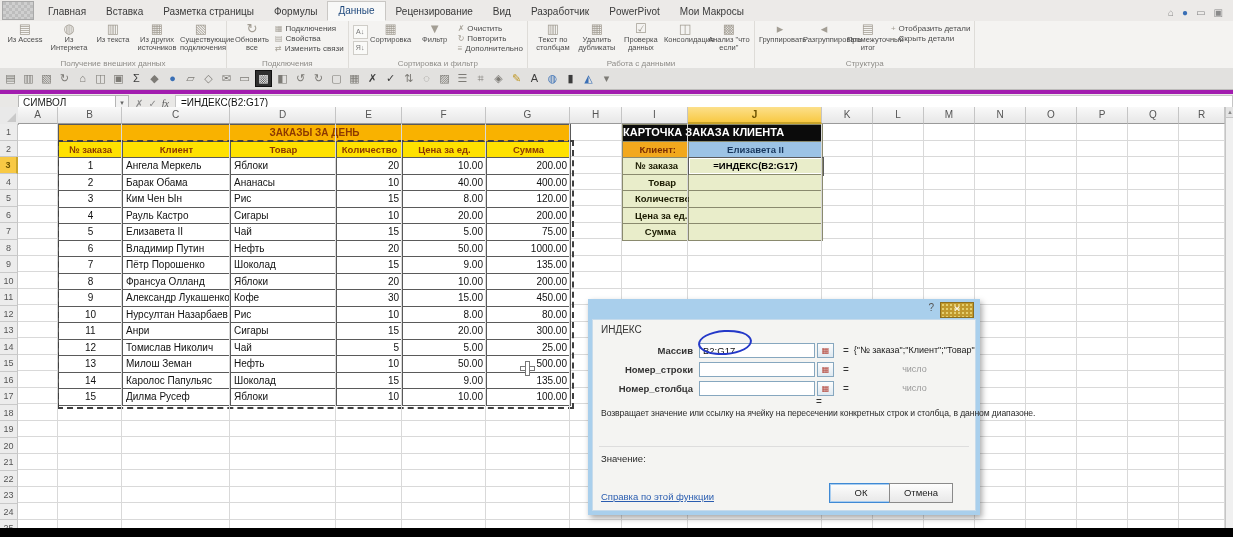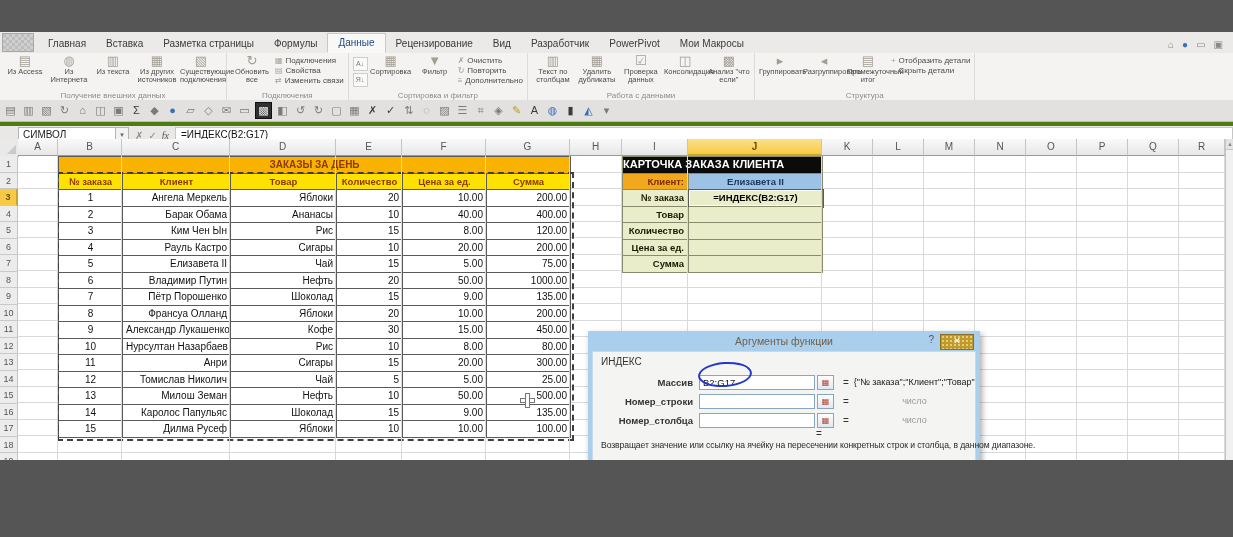--- a/index.html
+++ b/index.html
@@ -1,17 +1,17 @@
 <!DOCTYPE html>
 <html><head>
 <meta charset="utf-8">
 <style>
   html,body{margin:0;padding:0;background:#555;}
-  #stage{position:relative;width:1233px;height:428px;background:#4d7c0f;overflow:hidden;
-         font-family:"Liberation Sans","DejaVu Sans",sans-serif;color:#222;margin-top:32px;}
+  #stage{position:relative;width:1233px;height:537px;background:#a21caf;overflow:hidden;
+         font-family:"Liberation Sans","DejaVu Sans",sans-serif;color:#222;}
   
   .tabrow{position:absolute;left:0;top:0;width:1233px;height:21px;background:#eceae8;border-bottom:1px solid #d0cecb;display:flex;align-items:flex-end;}
   .sysbox{width:30px;height:17px;margin:2px 4px 1px 2px;background:repeating-conic-gradient(#cfcfcf 0 25%,#bdbdbd 0 50%) 0 0/6px 6px;border:1px solid #a8a8a8;}
   .tab{padding:3px 10px 4px;font-size:10px;color:#3a3a3a;white-space:nowrap;}
   .tab.active{background:#f8f8f7;border:1px solid #c9c7c4;border-bottom:1px solid #f8f8f7;color:#1f497d;}
   .tabspacer{flex:1;}
   .winicons{display:flex;gap:8px;margin:0 10px 3px 0;}
   .winicons span{font-size:10px;color:#8a8a8a;line-height:10px;}
   .winicons span.blue{color:#3a6fb5;}
   
@@ -52,27 +52,27 @@
   .rowhead.sel{background:#f8c944;border-right:2px solid #caa52a;width:16px;color:#6b5200;font-weight:bold;}
   .cells{position:absolute;left:18px;top:17px;width:1207px;height:404px;
          background:repeating-linear-gradient(to bottom,transparent 0,transparent 15.5px,#d9d9d9 15.5px,#d9d9d9 16.5px);}
   .vline{position:absolute;top:0;bottom:0;width:1px;background:#d9d9d9;}
   
   .orders{position:absolute;left:40px;top:0;width:512px;display:grid;grid-template-columns:64px 108px 106px 66px 84px 84px;border-left:1px solid #5a5a5a;border-top:1px solid #5a5a5a;background:#fff;}
   .orders .ttl{grid-column:1/-1;background:#f9b200;color:#8c3900;font-weight:bold;font-size:10px;text-align:center;line-height:15.5px;height:15.5px;border-right:1px solid #5a5a5a;border-bottom:1px solid #5a5a5a;}
   .orders .hd{background:#ffe100;color:#8c3900;font-weight:bold;font-size:9.5px;text-align:center;line-height:15.5px;height:15.5px;border-right:1px solid #5a5a5a;border-bottom:1px solid #5a5a5a;overflow:hidden;}
   .orders .c{font-size:10px;color:#111;height:15.5px;line-height:15.5px;border-right:1px solid #5a5a5a;border-bottom:1px solid #5a5a5a;padding:0 3px;overflow:hidden;white-space:nowrap;}
   .orders .c.num{text-align:center;}
-  .orders .c.txt{text-align:right;}
+  .orders .c.txt{text-align:left;}
   .orders .c.rt{text-align:right;}
   .ants{position:absolute;left:39px;top:16px;width:513px;height:265px;border:2px dashed #3f3f3f;pointer-events:none;}
   
   .card{position:absolute;left:604px;top:0;width:200px;display:grid;grid-template-columns:66px 134px;border-left:1px solid #8a8a6e;border-top:1px solid #8a8a6e;}
   .card .ct{grid-column:1/-1;background:#0b0b0b;color:#fff;font-weight:bold;font-size:11px;text-align:left;line-height:15.5px;height:15.5px;border-right:1px solid #8a8a6e;border-bottom:1px solid #8a8a6e;}
-  .card .lb{background:#e9edca;color:#1a1a00;font-weight:bold;font-size:9.5px;text-align:right;padding:0 4px;line-height:15.5px;height:15.5px;border-right:1px solid #8a8a6e;border-bottom:1px solid #8a8a6e;white-space:nowrap;}
+  .card .lb{background:#e9edca;color:#1a1a00;font-weight:bold;font-size:9.5px;text-align:right;padding:0 12px;line-height:15.5px;height:15.5px;border-right:1px solid #8a8a6e;border-bottom:1px solid #8a8a6e;white-space:nowrap;}
   .card .vl{background:#e9edca;font-size:9.5px;text-align:center;line-height:15.5px;height:15.5px;border-right:1px solid #8a8a6e;border-bottom:1px solid #8a8a6e;overflow:hidden;}
   .card .lb.amber{background:#f2a81d;color:#7c2d00;}
   .card .vl.blue{background:#9cc3e5;color:#17375e;font-weight:bold;}
   .card .vl.edit{color:#000;font-weight:bold;box-shadow:inset 0 0 0 1px #fff;outline:1px solid #5a5a5a;}
   
   .vscroll{position:absolute;left:1225px;top:107px;width:8px;height:421px;background:#f0f0f0;border-left:1px solid #c5c5c5;}
   .vscroll .arr{height:10px;font-size:6px;color:#888;text-align:center;line-height:10px;border-bottom:1px solid #c5c5c5;background:#e4e4e4;}
   
   .dlg{position:absolute;left:588px;top:299px;width:392px;height:216px;background:#a9cfec;box-shadow:2px 3px 6px rgba(0,0,0,.35);font-size:10px;}
   .dlg-title{height:20px;line-height:20px;text-align:center;color:#6f604e;font-size:10.5px;}
@@ -498,21 +498,20 @@
         <div class="vline" style="left: 1109px;"></div>
         <div class="vline" style="left: 1160px;"></div>
         <div class="vline" style="left: 1206px;"></div>
       </div>
   </div>
   <div class="vscroll">
       <div class="arr">▲</div>
     </div>
 
   <div class="dlg">
-    <div class="dlg-title">Аргументы функции</div>
     <div class="dlg-help">?</div>
     <div class="dlg-close">✕</div>
     <div class="dlg-body">
       <div class="dlg-fn">ИНДЕКС</div>
       <div>
           <div class="frow" style="top: 22px;">
             <div class="flab">Массив</div>
             <div class="fin">B2:G17</div>
             <div class="fpick">▦</div>
             <div class="feq">=</div>

